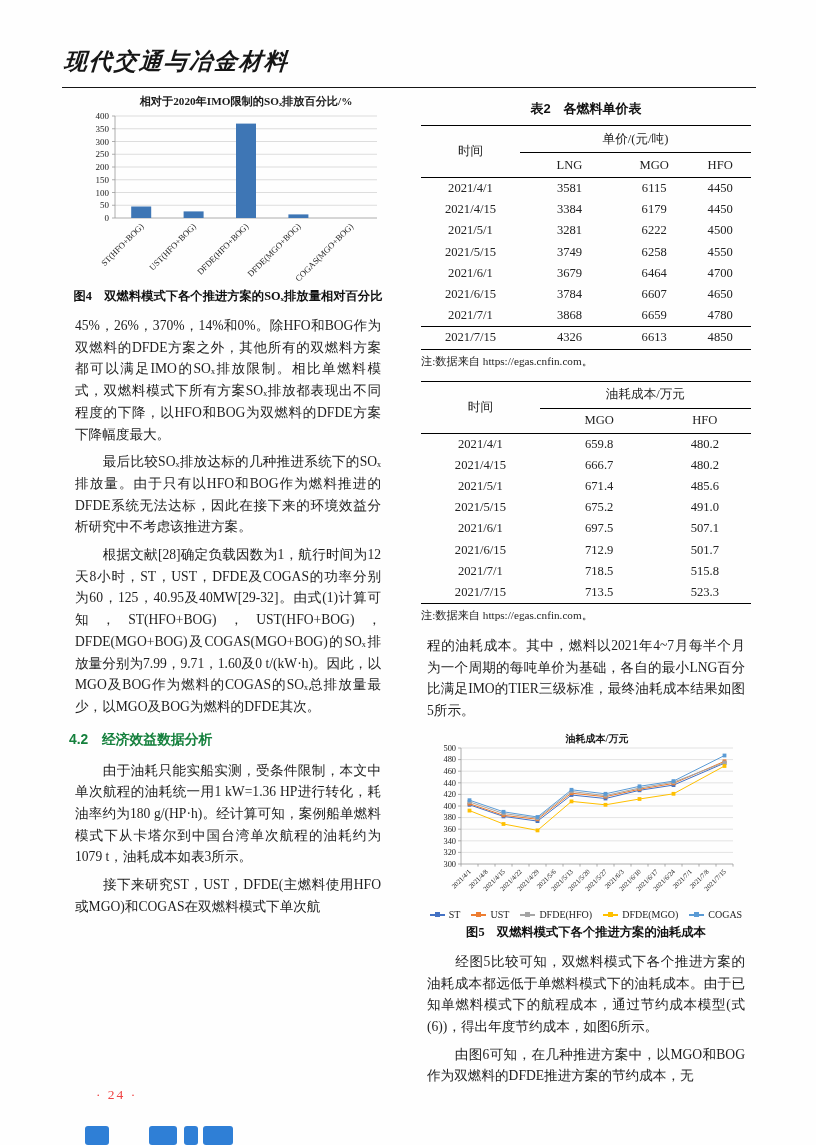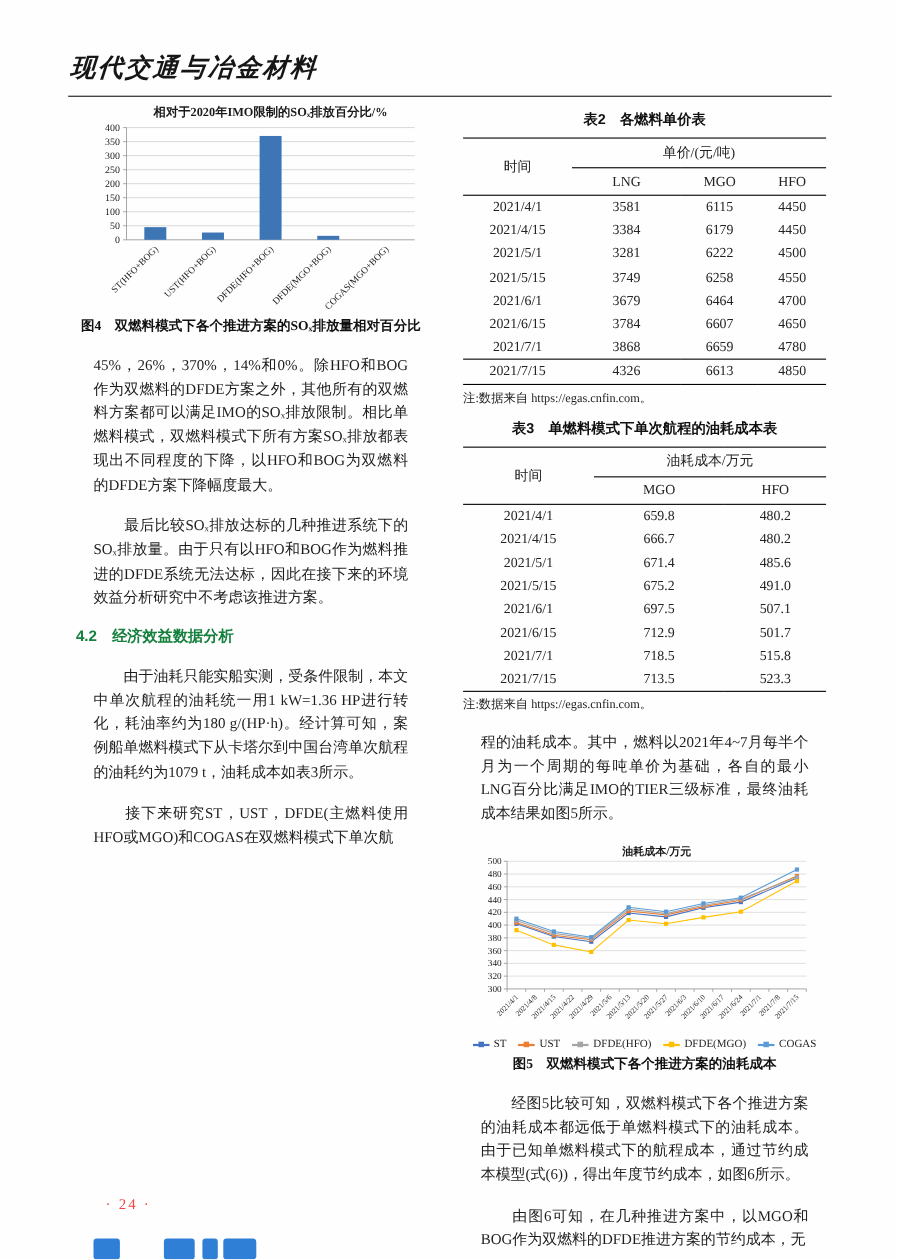--- a/index.html
+++ b/index.html
@@ -13,21 +13,21 @@
     font-family:"Liberation Serif",serif; font-style:italic; font-weight:bold;
     font-size:23px; letter-spacing:2px; color:#161616; transform:skewX(-4deg);
   }
   .header-rule { position:absolute; left:62px; width:694px; top:87px; border-top:1.6px solid #161616; }
 
   
   .col-left  { position:absolute; left:69px;  top:94px; width:318px; }
   .col-right { position:absolute; left:421px; top:96px; width:330px; }
 
   p.body-text {
-    font-size:13.6px; line-height:21.7px; text-align:justify; margin:16px; color:#1d1d1d;
+    font-size:13.6px; line-height:21.7px; text-align:justify; margin:6px; color:#1d1d1d;
   }
   .section-heading {
     font-family:Liberation Sans, sans-serif;
     font-weight:bold; font-size:13.8px; margin:13px 0 11px 0; color:#15803d;
   }
   .fig-caption {
     text-align:center; font-weight:bold; font-size:12.3px; margin:2px 0 10px 0;
     white-space:nowrap; color:#111;
   }
   .chart-box { line-height:0; }
@@ -114,20 +114,21 @@
           <text transform="translate(75.2,133) rotate(-45)" text-anchor="end" font-size="8.6">ST(HFO+BOG)</text>
           <text transform="translate(127.6,133) rotate(-45)" text-anchor="end" font-size="8.6">UST(HFO+BOG)</text>
           <text transform="translate(180.0,133) rotate(-45)" text-anchor="end" font-size="8.6">DFDE(HFO+BOG)</text>
           <text transform="translate(232.4,133) rotate(-45)" text-anchor="end" font-size="8.6">DFDE(MGO+BOG)</text>
           <text transform="translate(284.8,133) rotate(-45)" text-anchor="end" font-size="8.6">COGAS(MGO+BOG)</text>
         </svg></div>
     <div class="fig-caption">图4　双燃料模式下各个推进方案的SOₓ排放量相对百分比</div>
 
     <p class="body-text">45%，26%，370%，14%和0%。除HFO和BOG作为双燃料的DFDE方案之外，其他所有的双燃料方案都可以满足IMO的SOₓ排放限制。相比单燃料模式，双燃料模式下所有方案SOₓ排放都表现出不同程度的下降，以HFO和BOG为双燃料的DFDE方案下降幅度最大。</p>
     <p class="body-text">　　最后比较SOₓ排放达标的几种推进系统下的SOₓ排放量。由于只有以HFO和BOG作为燃料推进的DFDE系统无法达标，因此在接下来的环境效益分析研究中不考虑该推进方案。</p>
+    <p class="body-text">　　根据文献[28]确定负载因数为1，航行时间为12天8小时，ST，UST，DFDE及COGAS的功率分别为60，125，40.95及40MW[29-32]。由式(1)计算可知，ST(HFO+BOG)，UST(HFO+BOG)，DFDE(MGO+BOG)及COGAS(MGO+BOG)的SOₓ排放量分别为7.99，9.71，1.60及0 t/(kW·h)。因此，以MGO及BOG作为燃料的COGAS的SOₓ总排放量最少，以MGO及BOG为燃料的DFDE其次。</p>
 
     <div class="section-heading">4.2　经济效益数据分析</div>
 
     <p class="body-text">　　由于油耗只能实船实测，受条件限制，本文中单次航程的油耗统一用1 kW=1.36 HP进行转化，耗油率约为180 g/(HP·h)。经计算可知，案例船单燃料模式下从卡塔尔到中国台湾单次航程的油耗约为1079 t，油耗成本如表3所示。</p>
     <p class="body-text">　　接下来研究ST，UST，DFDE(主燃料使用HFO或MGO)和COGAS在双燃料模式下单次航</p>
   </div>
 
   <div class="col-right">
 
     <div class="tbl-title">表2　各燃料单价表</div>
@@ -189,21 +190,20 @@
           <tr>
             <td>2021/7/15</td>
             <td>4326</td>
             <td>6613</td>
             <td>4850</td>
           </tr>
         </tbody>
     </table>
     <div class="tbl-note">注:数据来自 https://egas.cnfin.com。</div>
 
-    <div class="tbl-title">表3　单燃料模式下单次航程的油耗成本表</div>
     <table class="paper-table t3">
       <thead>
         <tr>
           <th rowspan="2" class="time-col">时间</th>
           <th colspan="2" class="grp">油耗成本/万元</th>
         </tr>
         <tr class="subhead">
           <th>MGO</th>
           <th>HFO</th>
         </tr>

